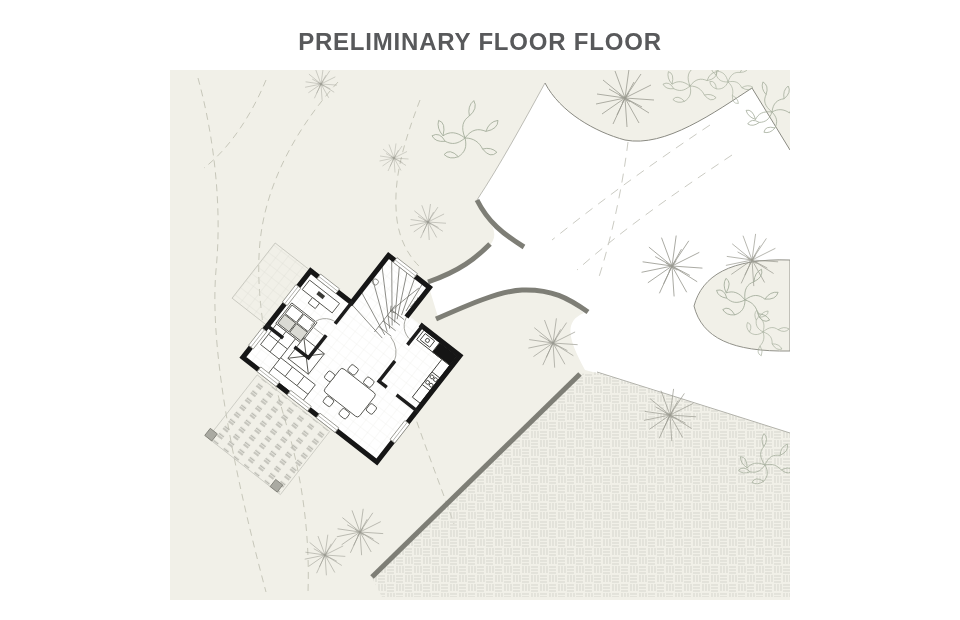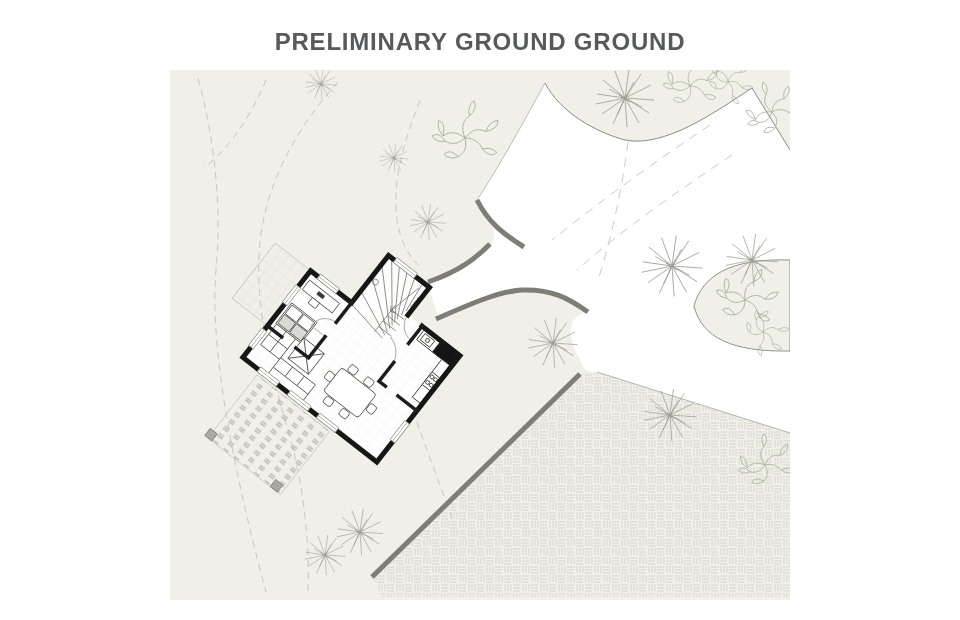--- a/index.html
+++ b/index.html
@@ -7,21 +7,21 @@
         font-family:"Liberation Sans", sans-serif;}
   .title{position:absolute;left:0;top:28px;width:100%;text-align:center;
          font-size:24px;font-weight:600;letter-spacing:0.8px;color:#58595b;}
   .plan-wrap{position:absolute;left:170px;top:70px;width:620px;height:530px;}
   svg{display:block}
 </style>
 </head>
 <body>
 
 <div class="page">
-  <div class="title">PRELIMINARY GROUND GROUND</div>
+  <div class="title">PRELIMINARY FLOOR FLOOR</div>
 
   <div class="plan-wrap">
   <svg width="620" height="530" viewBox="0 0 620 530">
     <defs>
       <pattern id="basket" width="18" height="18" patternUnits="userSpaceOnUse">
         <path d="M2 1V8 M5 1V8 M8 1V8 M10 2H17 M10 5H17 M10 8H17 M1 11H8 M1 14H8 M1 17H8 M11 10V17 M14 10V17 M17 10V17" fill="none" stroke-width="1" stroke="#d5d5cd"></path>
       </pattern>
       <pattern id="deck" width="13" height="9" patternUnits="userSpaceOnUse">
         <path d="M2 2.5h6 M2 5h6" fill="none" stroke-width="1.3" stroke="#b9b9b1"></path>
       </pattern>

